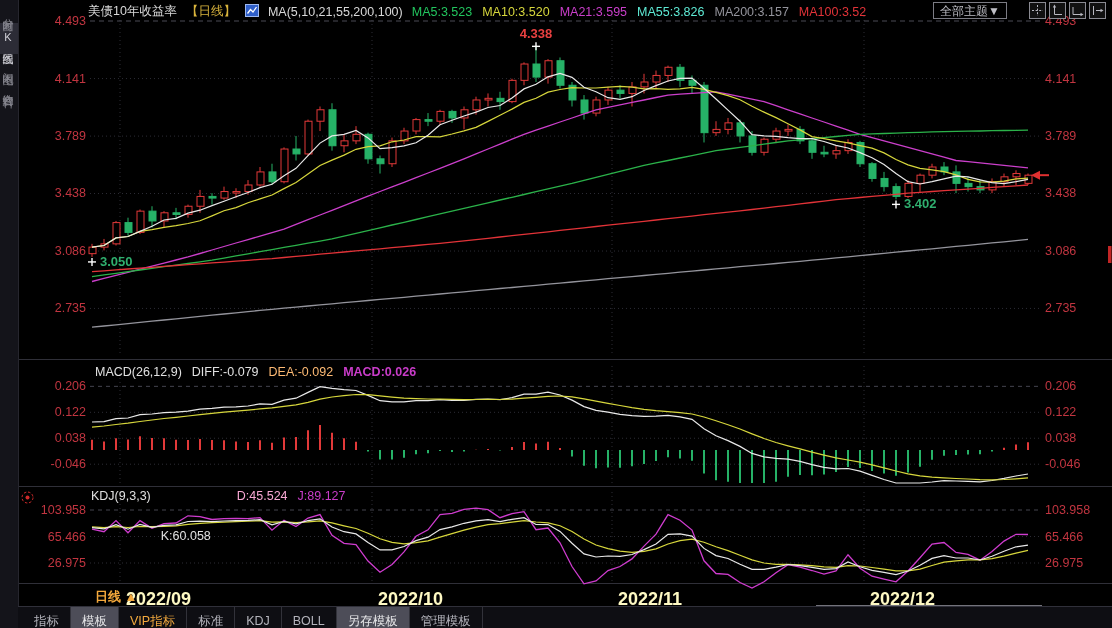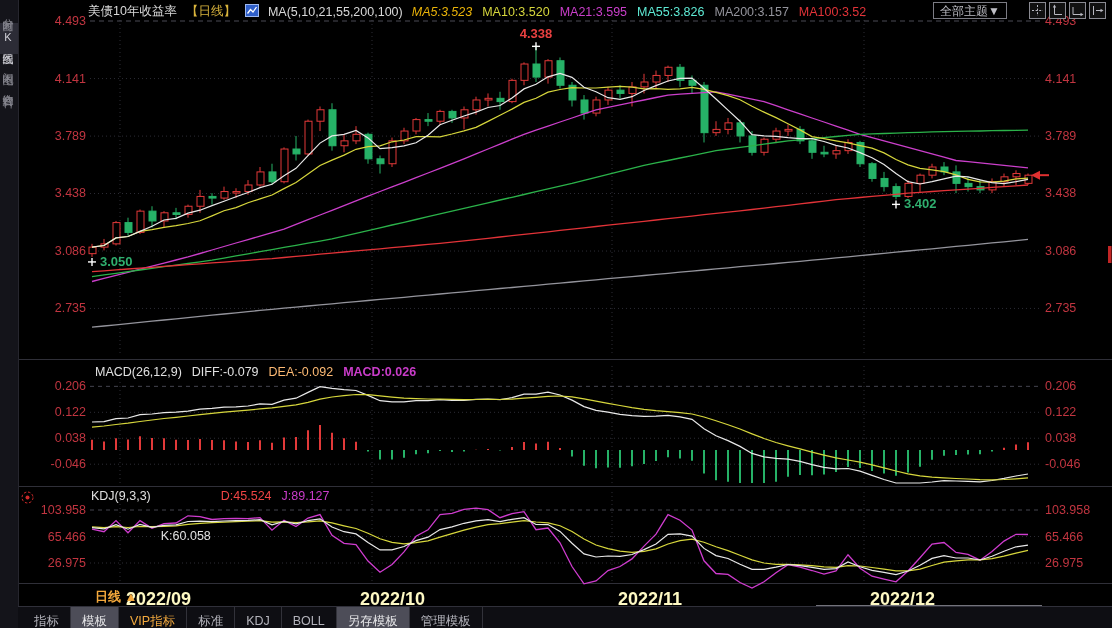--- a/index.html
+++ b/index.html
@@ -345,21 +345,21 @@
 
   <div id="header">
     <span>美债10年收益率</span>
     <span class="tag">【日线】</span>
     <span><svg width="14" height="13" viewBox="0 0 14 13">
           <rect x="0.5" y="0.5" width="13" height="12" fill="#2f5fc9" stroke="#9db8ee"></rect>
           <path d="M2.5 9.5l3-4 2.5 2.5 3.5-5" stroke="#fff" stroke-width="1.3" fill="none"></path>
         </svg></span>
     <span>MA(5,10,21,55,200,100)</span>
     <span id="ma-items" style="display:flex;gap:9px;">
-        <span class="ma-item" style="color: #eab308; font-style: italic;">MA5:3.523</span>
+        <span class="ma-item" style="color: #22c55e;">MA5:3.523</span>
         <span class="ma-item" style="color: rgb(214, 214, 60);">MA10:3.520</span>
         <span class="ma-item" style="color: rgb(203, 63, 203);">MA21:3.595</span>
         <span class="ma-item" style="color: #5eead4;">MA55:3.826</span>
         <span class="ma-item" style="color: rgb(148, 148, 156);">MA200:3.157</span>
         <span class="ma-item" style="color: rgb(226, 51, 56);">MA100:3.52</span>
       </span>
   </div>
 
   <div id="header-right">
     <button id="theme-btn">全部主题▼</button>
@@ -392,21 +392,21 @@
 
   <div class="pane-header" id="macd-header" style="left:95px;top:365px;">
       <span style="color: rgb(224, 224, 224);">MACD(26,12,9)</span>
       <span style="color: rgb(224, 224, 224);">DIFF:-0.079</span>
       <span style="color: #fdba74;">DEA:-0.092</span>
       <span style="color: rgb(201, 60, 201); font-weight: bold;">MACD:0.026</span>
     </div>
   <div class="pane-header" id="kdj-header" style="left:91px;top:489px;">
       <span style="color: rgb(224, 224, 224);">KDJ(9,3,3)</span>
       <span style="color: rgb(224, 224, 224); margin-top: 40px;">K:60.058</span>
-      <span style="color: #ef4444;">D:45.524</span>
+      <span style="color: #f9a8d4; margin-left: 16px;">D:45.524</span>
       <span style="color: rgb(201, 60, 201);">J:89.127</span>
     </div>
 
   <span id="alarm"><svg width="15" height="15" viewBox="0 0 15 15">
         <circle cx="7.5" cy="7.5" r="5.5" stroke="#d02a2a" stroke-dasharray="2.5 1.8" fill="none"></circle>
         <circle cx="7.5" cy="7.5" r="2" fill="#d02a2a"></circle>
       </svg></span>
 
   <div id="labels">
       <div class="ylab left" style="top: 21px;">4.493</div>
@@ -429,21 +429,21 @@
       <div class="ylab right" style="top: 438.258px;">0.038</div>
       <div class="ylab left" style="top: 464.214px;">-0.046</div>
       <div class="ylab right" style="top: 464.214px;">-0.046</div>
       <div class="ylab left" style="top: 510px;">103.958</div>
       <div class="ylab right" style="top: 510px;">103.958</div>
       <div class="ylab left" style="top: 536.506px;">65.466</div>
       <div class="ylab right" style="top: 536.506px;">65.466</div>
       <div class="ylab left" style="top: 563.01px;">26.975</div>
       <div class="ylab right" style="top: 563.01px;">26.975</div>
       <div class="date-label" style="left: 126px;">2022/09</div>
-      <div class="date-label" style="left: 360px; text-decoration: underline;">2022/10</div>
+      <div class="date-label" style="left: 378px; text-decoration: underline;">2022/10</div>
       <div class="date-label" style="left: 618px;">2022/11</div>
       <div class="date-label" style="left: 870px;">2022/12</div>
     </div>
 
   <div id="tf-btn">日线 ▲</div>
   <div id="hscroll"></div>
 
   <div id="tabbar">
       <div class="tab">指标</div>
       <div class="tab active">模板</div>

